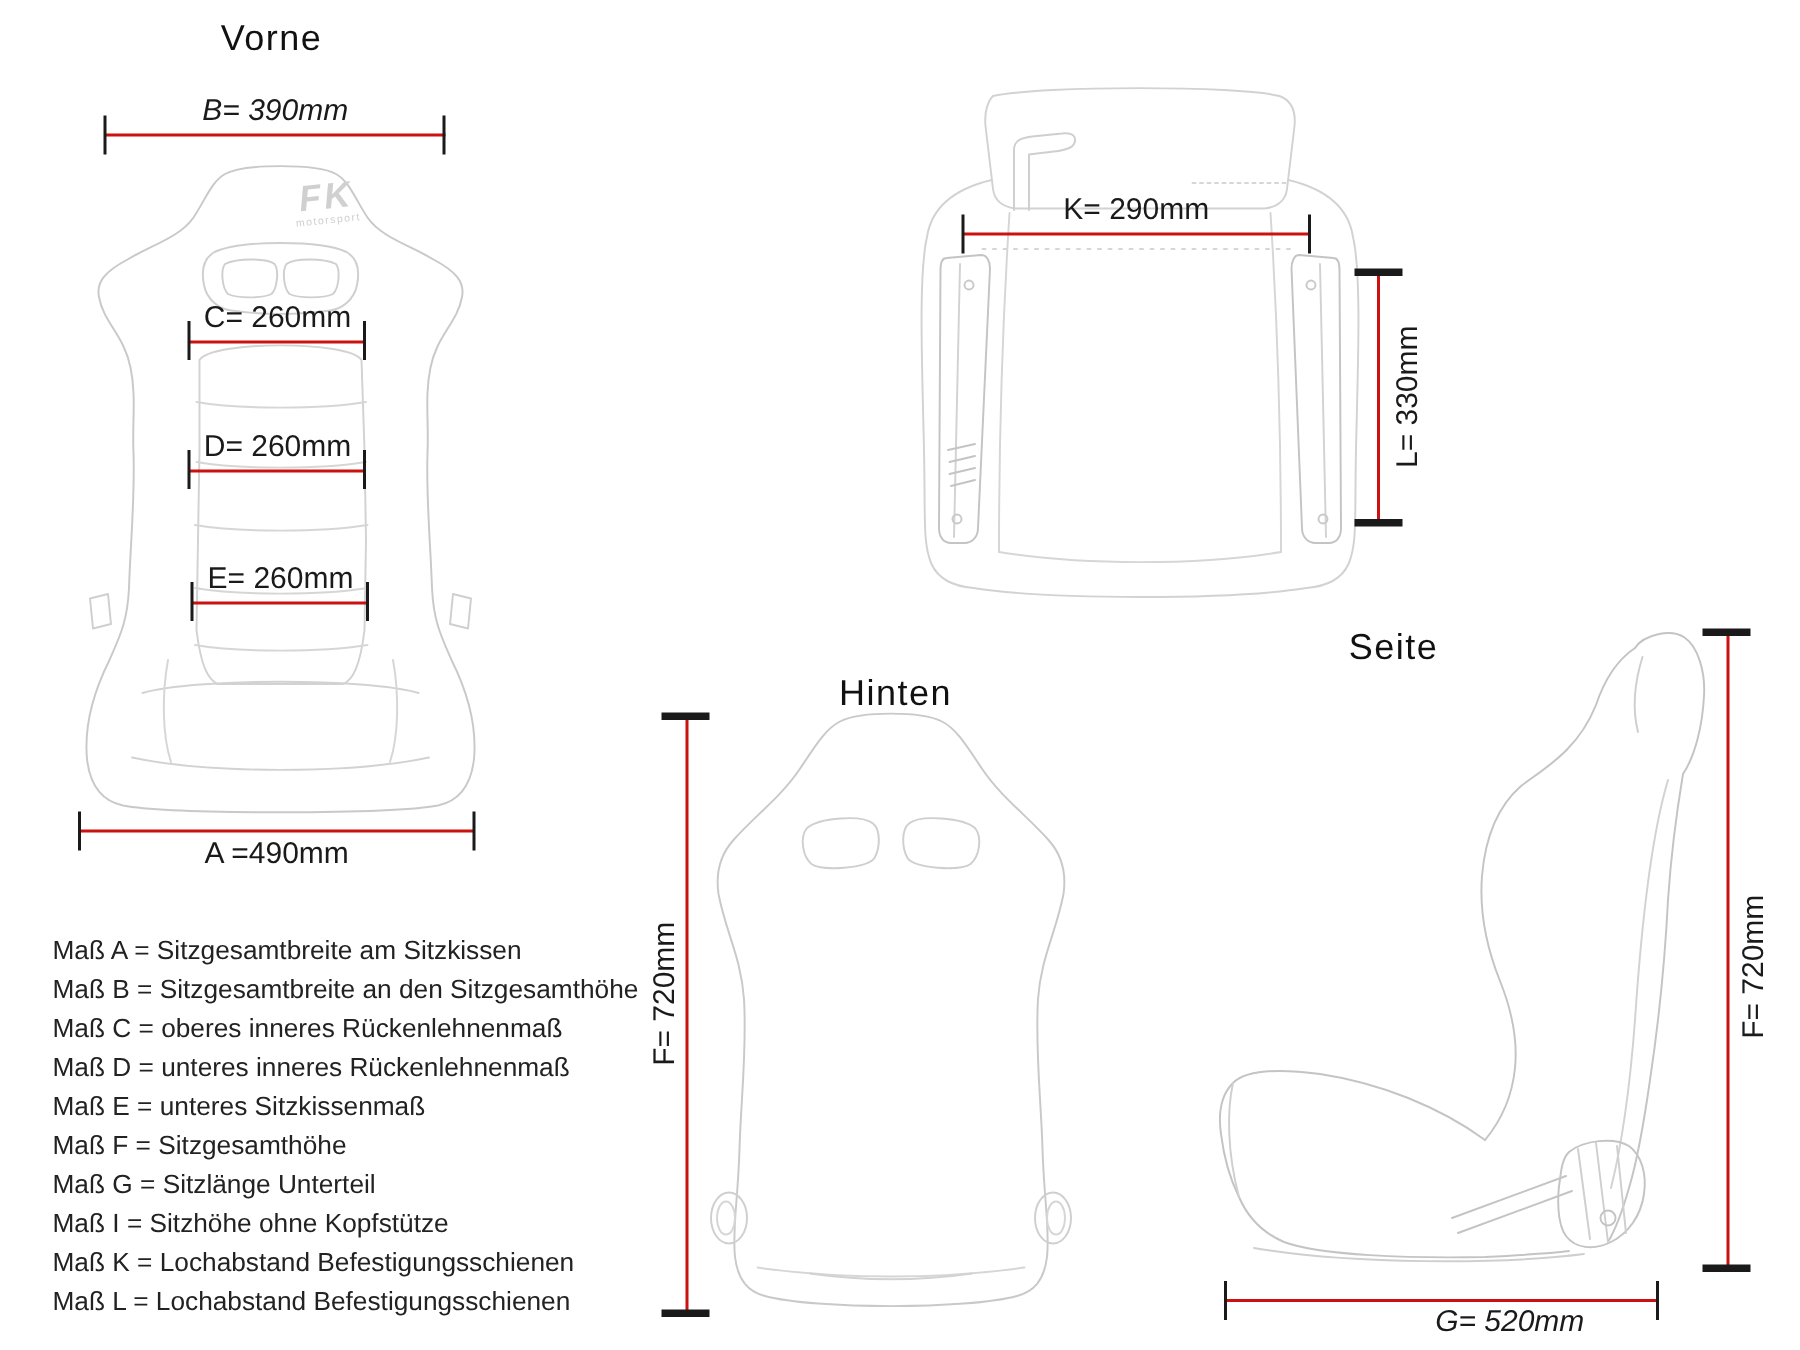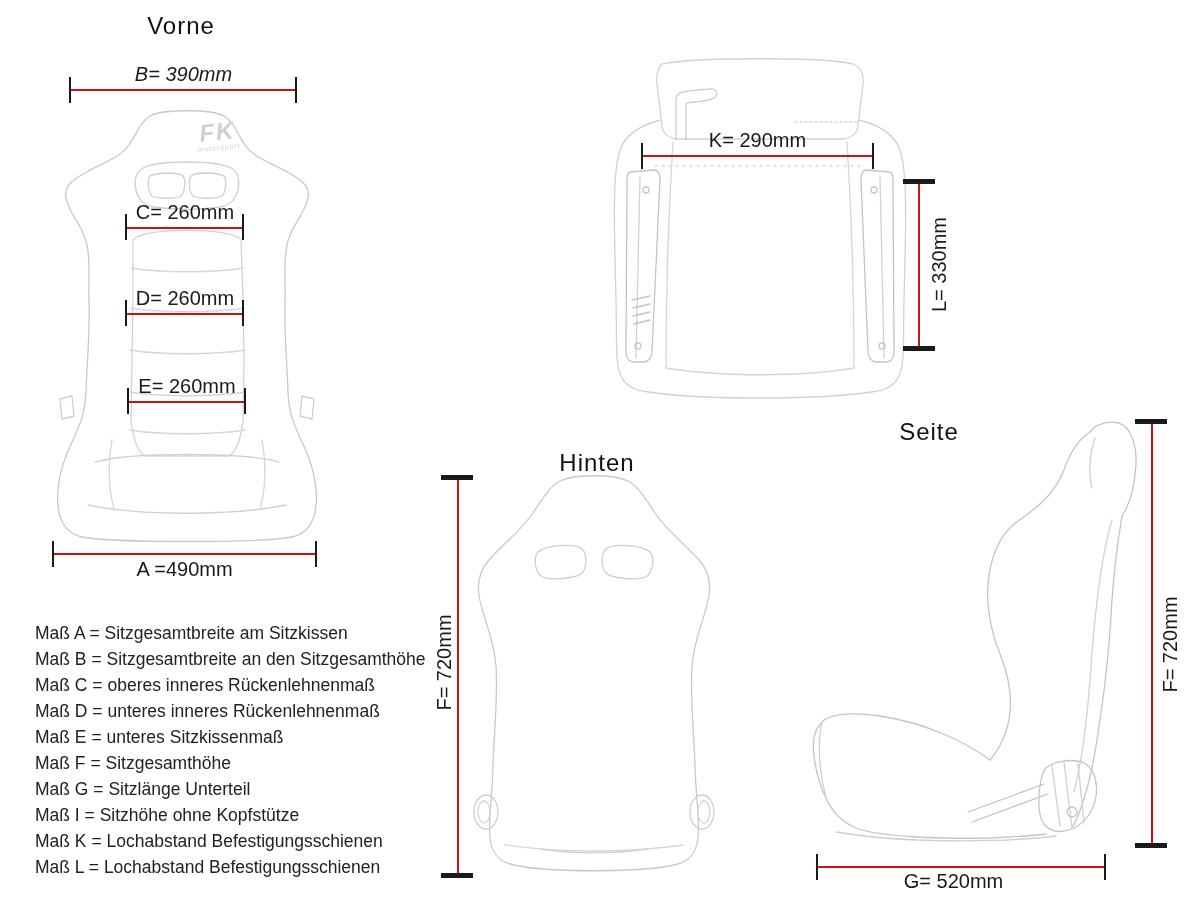--- a/index.html
+++ b/index.html
@@ -179,21 +179,21 @@
   <div class="dim-label-v" style="left:384px;top:651px;">F= 720mm</div>
 
   <div class="dim-line-v" style="left:1151px;top:422px;height:424px;"></div>
   <div class="tick-h" style="left:1135px;top:419px;"></div>
   <div class="tick-h" style="left:1135px;top:843px;"></div>
   <div class="dim-label-v" style="left:1110px;top:633px;">F= 720mm</div>
 
   <div class="dim-line-h" style="left:817px;top:866px;width:289px;"></div>
   <div class="tick-v" style="left:816px;top:854px;"></div>
   <div class="tick-v" style="left:1104px;top:854px;"></div>
-  <div class="dim-label" style="left:809px;top:870px;width:289px;">G= 520mm</div>
+  <div class="dim-label" style="left:862px;top:870px;width:289px;font-style:italic;">G= 520mm</div>
 
   <div id="legend">
     <div class="legend-item">Maß A = Sitzgesamtbreite am Sitzkissen</div>
     <div class="legend-item">Maß B = Sitzgesamtbreite an den Sitzgesamthöhe</div>
     <div class="legend-item">Maß C = oberes inneres Rückenlehnenmaß</div>
     <div class="legend-item">Maß D = unteres inneres Rückenlehnenmaß</div>
     <div class="legend-item">Maß E = unteres Sitzkissenmaß</div>
     <div class="legend-item">Maß F = Sitzgesamthöhe</div>
     <div class="legend-item">Maß G = Sitzlänge Unterteil</div>
     <div class="legend-item">Maß I = Sitzhöhe ohne Kopfstütze</div>

